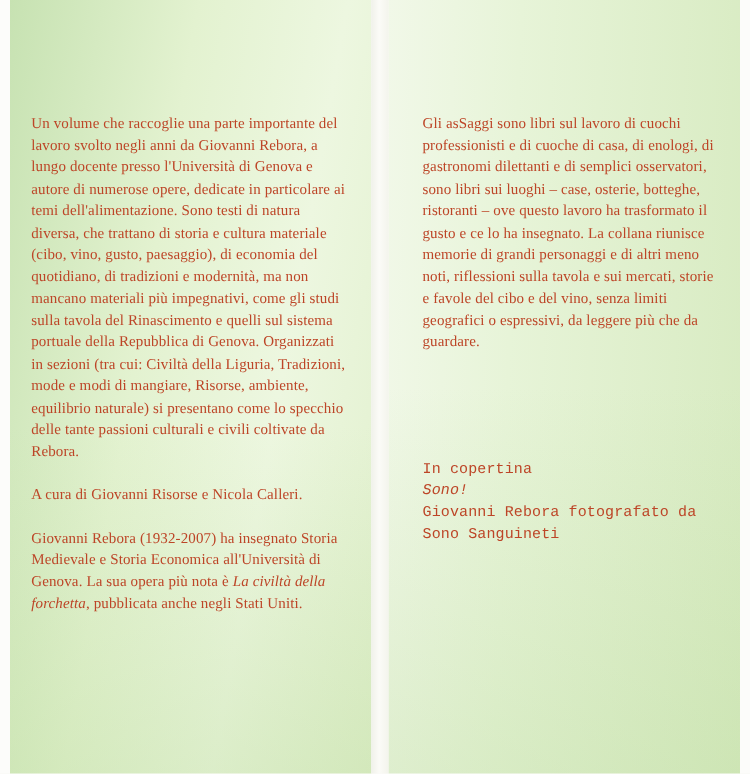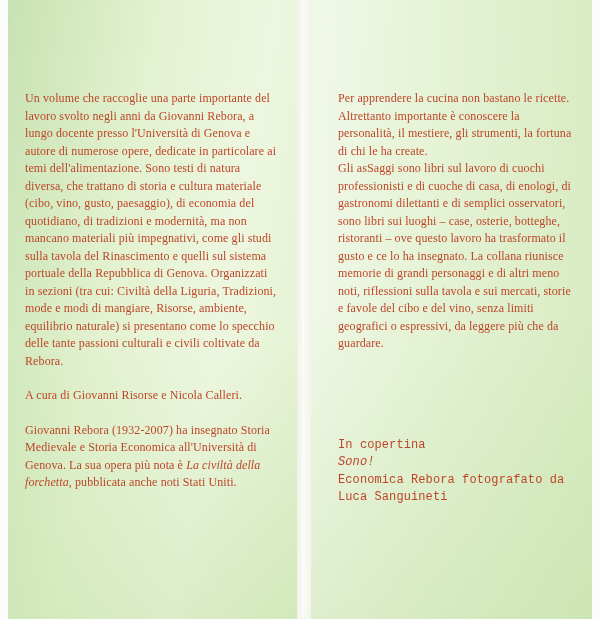--- a/index.html
+++ b/index.html
@@ -69,27 +69,26 @@
 </style>
 </head>
 <body>
 
 <div class="page">
 
   <div class="flap flap-left">
     <div class="text-block tb-left">
       <p>Un volume che raccoglie una parte importante del lavoro svolto negli anni da Giovanni Rebora, a lungo docente presso l'Università di Genova e autore di numerose opere, dedicate in particolare ai temi dell'alimentazione. Sono testi di natura diversa, che trattano di storia e cultura materiale (cibo, vino, gusto, paesaggio), di economia del quotidiano, di tradizioni e modernità, ma non mancano materiali più impegnativi, come gli studi sulla tavola del Rinascimento e quelli sul sistema portuale della Repubblica di Genova. Organizzati in sezioni (tra cui: Civiltà della Liguria, Tradizioni, mode e modi di mangiare, Risorse, ambiente, equilibrio naturale) si presentano come lo specchio delle tante passioni culturali e civili coltivate da Rebora.</p>
       <p class="gap">A cura di Giovanni Risorse e Nicola Calleri.</p>
-      <p class="gap"><span>Giovanni Rebora (1932-2007) ha insegnato Storia Medievale e Storia Economica all'Università di Genova. La sua opera più nota è </span><em>La civiltà della forchetta</em><span>, pubblicata anche noti Stati Uniti.</span></p>
+      <p class="gap"><span>Giovanni Rebora (1932-2007) ha insegnato Storia Medievale e Storia Economica all'Università di Genova. La sua opera più nota è </span><em>La civiltà della forchetta</em><span>, pubblicata anche negli Stati Uniti.</span></p>
     </div>
   </div>
 
   <div class="gutter"></div>
 
   <div class="flap flap-right">
     <div class="text-block tb-right">
-      <p>Per apprendere la cucina non bastano le ricette. Altrettanto importante è conoscere la personalità, il mestiere, gli strumenti, la fortuna di chi le ha create.</p>
       <p>Gli asSaggi sono libri sul lavoro di cuochi professionisti e di cuoche di casa, di enologi, di gastronomi dilettanti e di semplici osservatori, sono libri sui luoghi – case, osterie, botteghe, ristoranti – ove questo lavoro ha trasformato il gusto e ce lo ha insegnato. La collana riunisce memorie di grandi personaggi e di altri meno noti, riflessioni sulla tavola e sui mercati, storie e favole del cibo e del vino, senza limiti geografici o espressivi, da leggere più che da guardare.</p>
-      <p class="cover-credit"><span>In copertina</span><br><em>Sono!</em><br><span>Economica Rebora fotografato da Luca Sanguineti</span></p>
+      <p class="cover-credit"><span>In copertina</span><br><em>Sono!</em><br><span>Giovanni Rebora fotografato da Sono Sanguineti</span></p>
     </div>
   </div>
 
 </div>
 
 </body></html>

